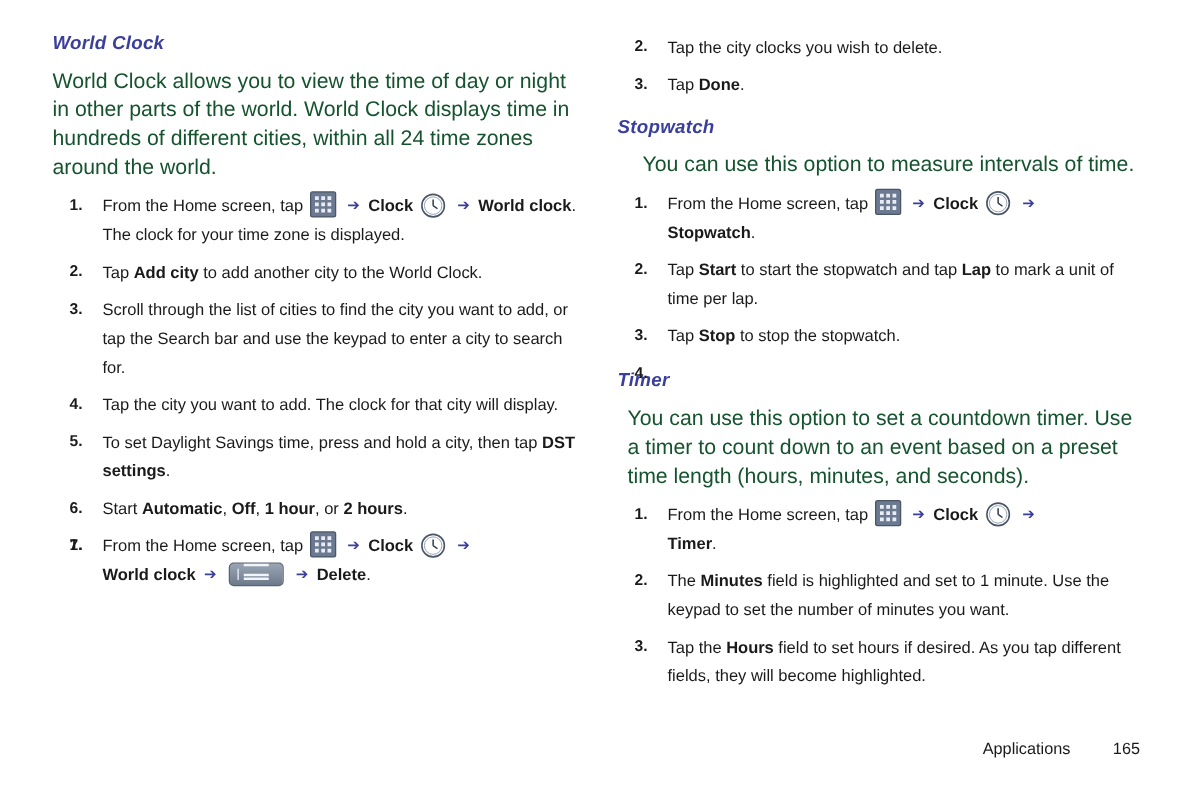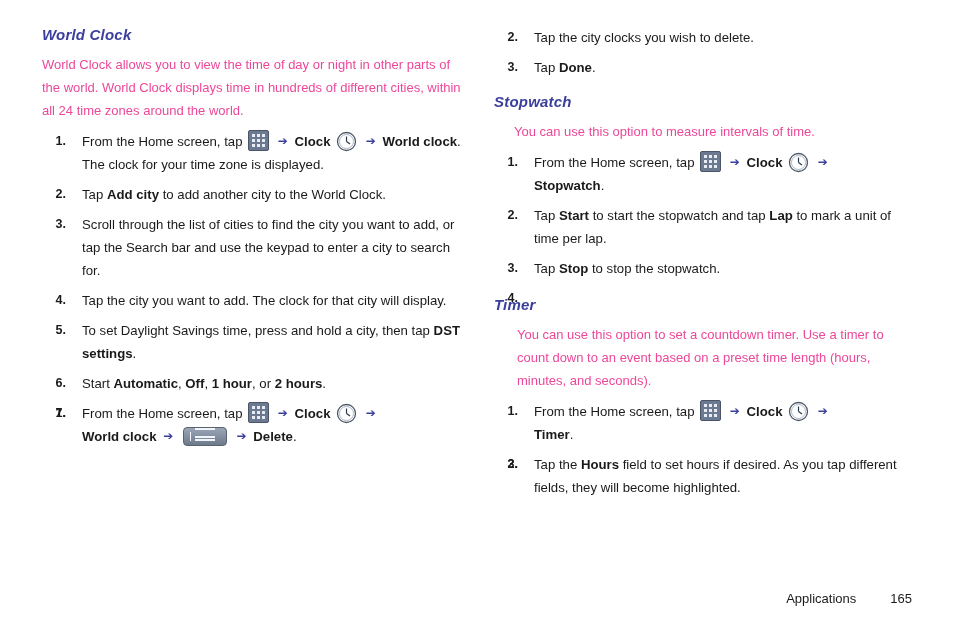--- a/index.html
+++ b/index.html
@@ -37,24 +37,24 @@
     margin: 0 0 10px 0;
     letter-spacing: 0.2px;
   }
   h3.subsec {
     font-weight: bold;
     font-size: 12.5px;
     color: #3b3f9c;
     margin: 16px 0 6px 0;
   }
   p.body {
-    font-size: 13px;
+    font-size: 17px;
     line-height: 23px;
     margin: 0 0 8px 0;
-    color: #ec4899;
+    color: #14532d;
   }
   ol.steps {
     list-style: none;
     margin: 0;
     padding: 0;
   }
   ol.steps > li {
     position: relative;
     padding-left: 40px;
     font-size: 13.2px;
@@ -296,21 +296,21 @@
       <li>
         <span class="num">3.</span>
         <span><span>Tap </span><b>Stop</b><span> to stop the stopwatch.</span></span>
       </li>
       <li>
         <span class="num">4.</span>
       </li>
     </ol>
 
     <h2 class="sec" style="margin-top:16px">Timer</h2>
-    <p class="body" style="margin-left:23px">You can use this option to set a countdown timer. Use a timer to count down to an event based on a preset time length (hours, minutes, and seconds).</p>
+    <p class="body" style="margin-left:8px">You can use this option to set a countdown timer. Use a timer to count down to an event based on a preset time length (hours, minutes, and seconds).</p>
 
     <ol class="steps">
       <li>
         <span class="num">1.</span>
         <span><span>From the Home screen, tap</span>
           <span class="ic-apps">
             <i style="left:3px;top:3px"></i><i style="left:8px;top:3px"></i><i style="left:13px;top:3px"></i>
             <i style="left:3px;top:8px"></i><i style="left:8px;top:8px"></i><i style="left:13px;top:8px"></i>
             <i style="left:3px;top:13px"></i><i style="left:8px;top:13px"></i><i style="left:13px;top:13px"></i>
           </span>
@@ -323,20 +323,21 @@
               <line x1="10.5" y1="10.5" x2="10.5" y2="5.5" stroke="#2b3a4a" stroke-width="1.2"></line>
               <line x1="10.5" y1="10.5" x2="14" y2="13" stroke="#2b3a4a" stroke-width="1.2"></line>
             </svg>
           </span>
           <span class="arrow">➔</span><br>
           <b>Timer</b><span>.</span>
         </span>
       </li>
       <li>
         <span class="num">2.</span>
+        <span><span>The </span><b>Minutes</b><span> field is highlighted and set to 1 minute. Use the keypad to set the number of minutes you want.</span></span>
       </li>
       <li>
         <span class="num">3.</span>
         <span><span>Tap the </span><b>Hours</b><span> field to set hours if desired. As you tap different fields, they will become highlighted.</span></span>
       </li>
     </ol>
 
   </div>
 
   <div class="footer">

